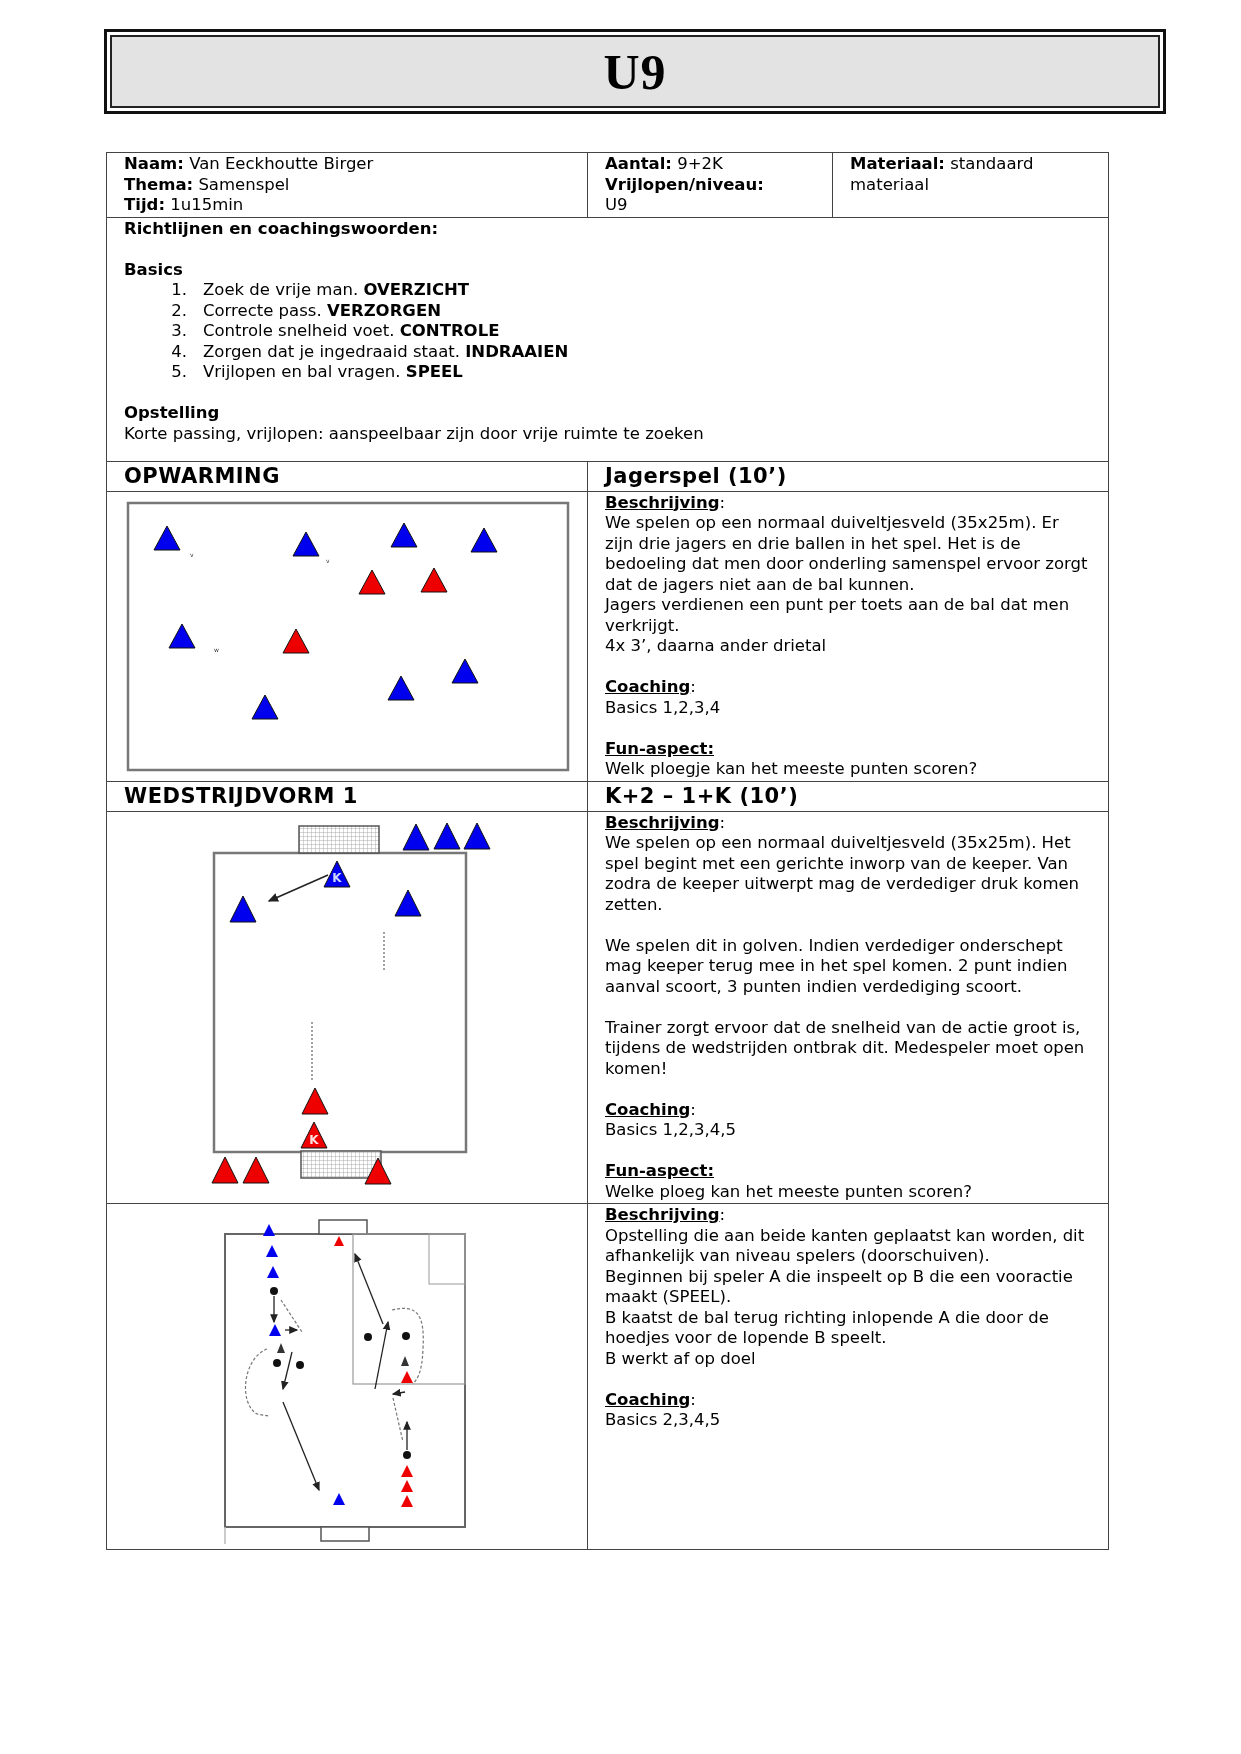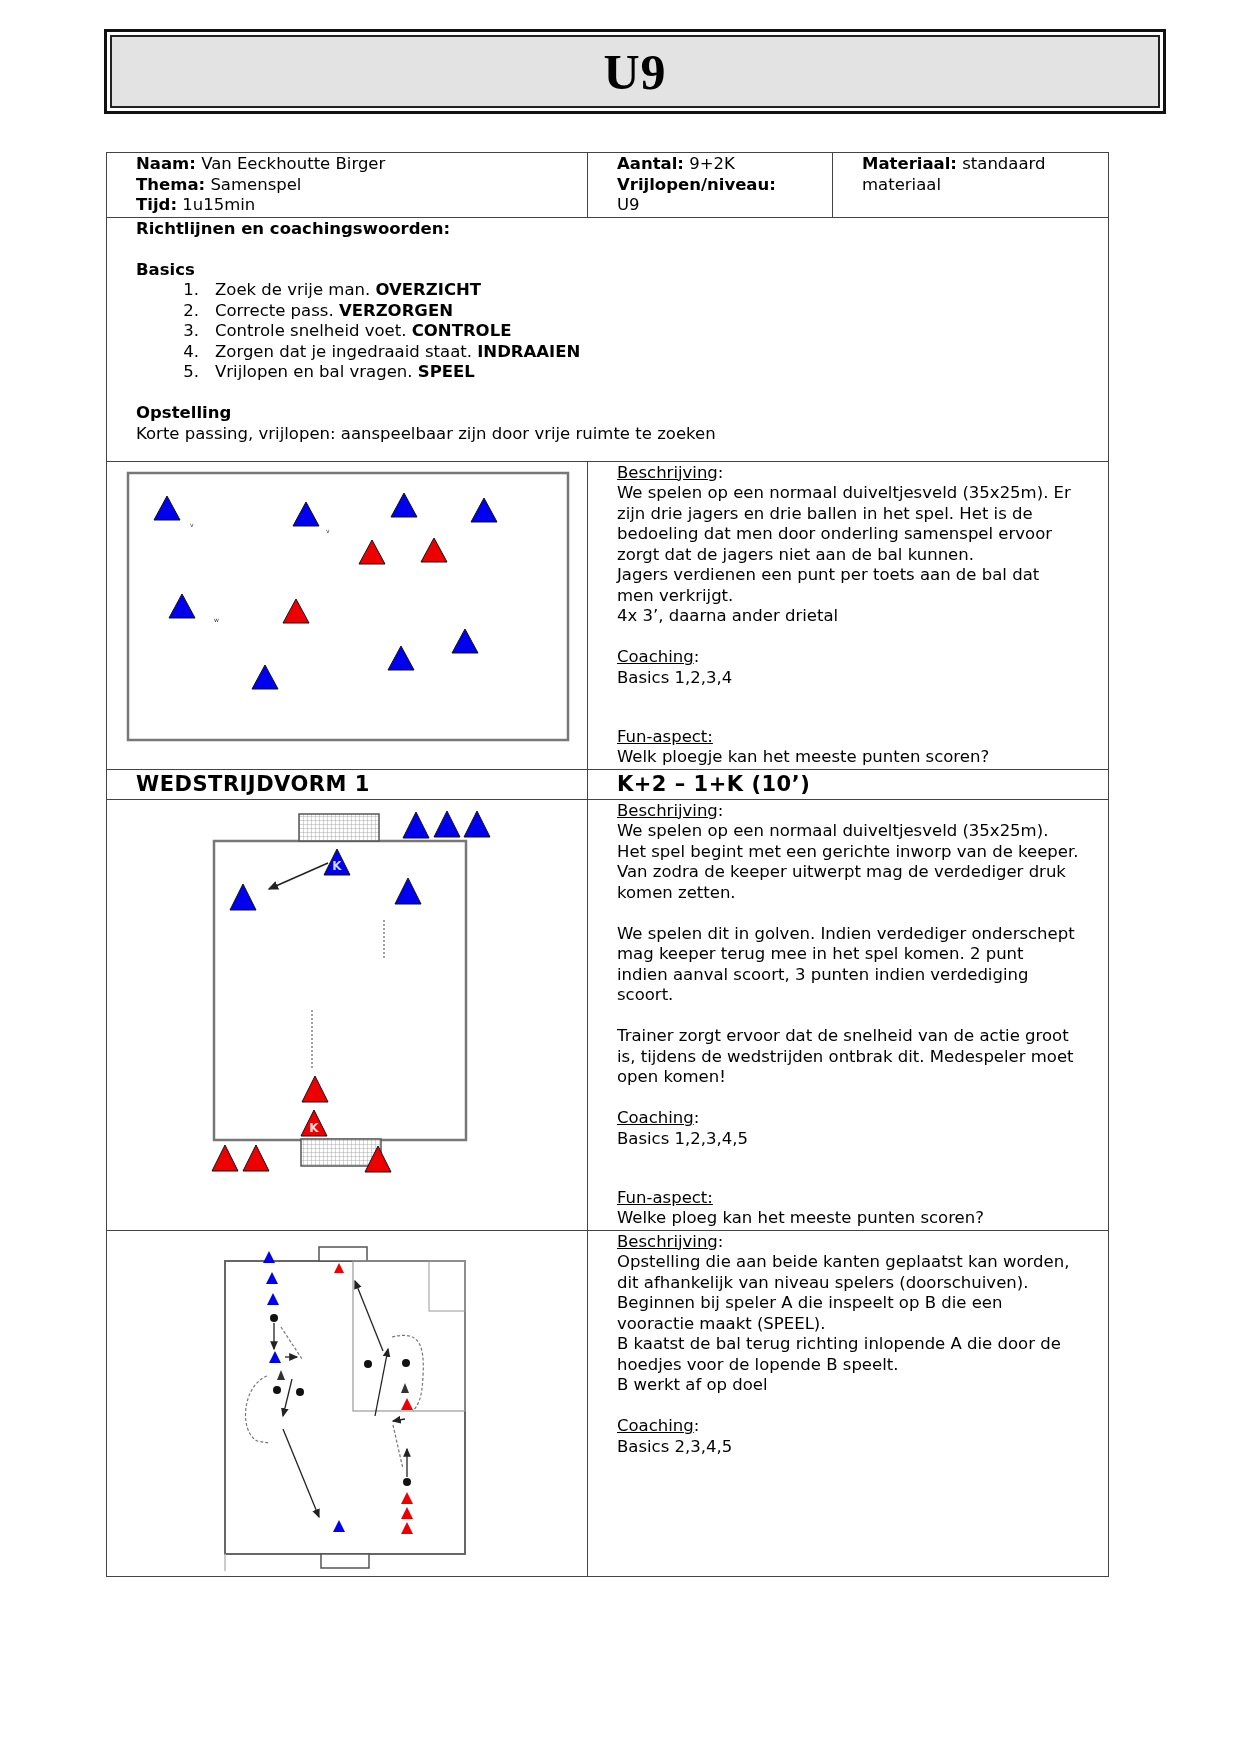--- a/index.html
+++ b/index.html
@@ -1,23 +1,23 @@
 <!DOCTYPE html>
 <html><head>
 <meta charset="utf-8">
 <style>
   html, body { margin:0; padding:0; background:#ffffff; }
   body { width:1241px; height:1754px; position:relative; font-family:"DejaVu Sans", sans-serif; color:#000; }
   .title-frame { position:absolute; left:104px; top:29px; width:1062px; height:85px; box-sizing:border-box; border:3px solid #111; padding:3px; background:#fff; }
   .title-inner { width:100%; height:100%; box-sizing:border-box; border:2px solid #222; background:#e3e3e3; display:flex; align-items:center; justify-content:center; }
   .title-text { font-family:"Liberation Serif", serif; font-weight:bold; font-size:50px; letter-spacing:1px; }
   table.sheet { position:absolute; left:106px; top:152px; width:1002px; border-collapse:collapse; table-layout:fixed; font-size:16.5px; line-height:20.5px; }
-  table.sheet td { border:1px solid #444; vertical-align:top; padding:1px 29px; }
+  table.sheet td { border:1px solid #444; vertical-align:top; padding:1px 17px; }
   .b { font-weight:bold; }
-  .u { font-weight:normal; text-decoration:underline;margin-top:18px; }
+  .u { font-weight:bold; text-decoration:underline; }
   .section-head td { font-weight:bold; font-size:21px; height:27px; line-height:27px; padding-top:0; padding-bottom:0; letter-spacing:0.5px; }
   .basics-list { margin:0; padding:0; list-style:none; }
   .basics-list li { display:flex; }
   .basics-list .num { width:38px; text-align:right; padding-right:16px; margin-left:25px; }
   .diagram-cell { padding:0 !important; position:relative; }
   .desc-cell { font-size:16.5px; }
   .gap { height:20.5px; }
   svg { display:block; }
 </style>
 </head>
@@ -78,20 +78,24 @@
               <span class="num">5.</span>
               <span><span>Vrijlopen en bal vragen. </span><b>SPEEL</b></span>
             </li>
       </ul>
       <div class="gap"></div>
       <div class="b">Opstelling</div>
       <div>Korte passing, vrijlopen: aanspeelbaar zijn door vrije ruimte te zoeken</div>
     </td>
   </tr>
 
+  <tr class="section-head">
+    <td colspan="1">OPWARMING</td>
+    <td colspan="3">Jagerspel (10’)</td>
+  </tr>
   <tr>
     <td class="diagram-cell" style="height:288px;">
       <svg width="480" height="288" viewBox="0 0 480 288">
         <rect x="21" y="11" width="440" height="267" fill="#fff" stroke="#777" stroke-width="2.5"></rect>
         <g fill="#0000ee" stroke="#111" stroke-width="1">
           <polygon points="60,34 47,58 73,58"></polygon>
               <polygon points="199,40 186,64 212,64"></polygon>
           <polygon points="297,31 284,55 310,55"></polygon>
               <polygon points="377,36 364,60 390,60"></polygon>
           <polygon points="75,132 62,156 88,156"></polygon>

